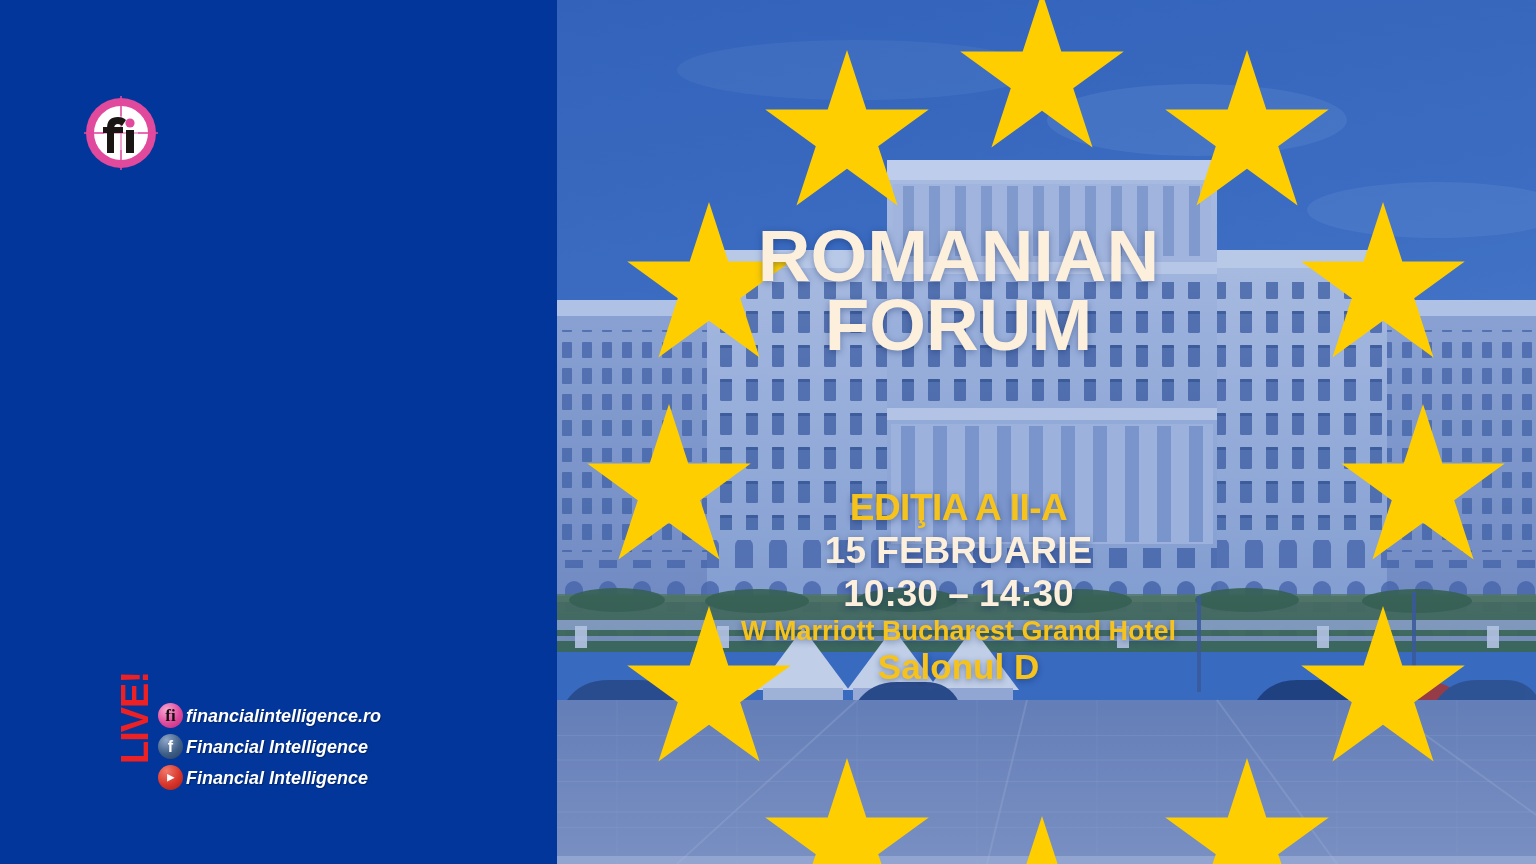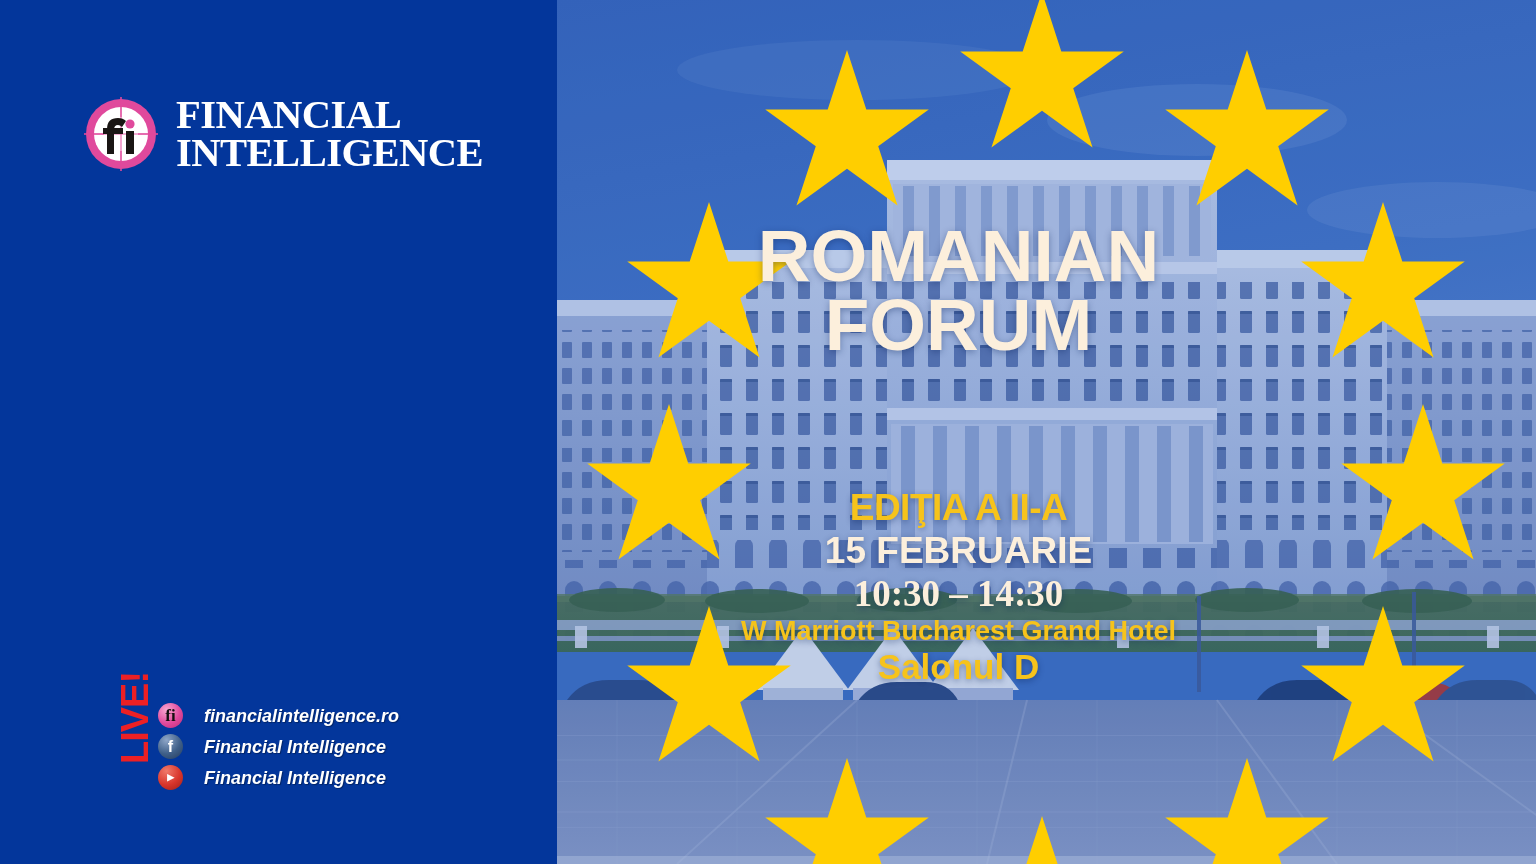--- a/index.html
+++ b/index.html
@@ -86,21 +86,21 @@
     display: flex;
     align-items: center;
     height: 31px;
   }
   .social-icon {
     position: relative;
     width: 25px;
     height: 25px;
     border-radius: 50%;
     flex: 0 0 auto;
-    margin-right: 21px;
+    margin-right: 3px;
     overflow: hidden;
   }
   .social-icon.fi {
     background: radial-gradient(circle at 34% 28%, #f9a6d0 0%, #E0499C 55%, #b92b76 100%);
   }
   .social-icon.fb {
     background: radial-gradient(circle at 34% 24%, #8fa7c9 0%, #3f5f88 55%, #253c5c 100%);
   }
   .social-icon.yt {
     background: radial-gradient(circle at 34% 24%, #f07a6a 0%, #D8352B 55%, #9d1f18 100%);
@@ -190,21 +190,21 @@
   #event-meta .m-line {
     display: block;
     font-weight: bold;
     line-height: 1.16;
     text-shadow: 0 2px 6px rgba(10,35,90,0.45);
   }
   .m-gold { color: #F6C31C; }
   .m-cream { color: #FCEFDC; }
   #meta-edition { font-size: 37px; letter-spacing: -0.5px; }
   #meta-date    { font-size: 37px; }
-  #meta-time    { font-size: 37px; font-family: Liberation Serif, serif; }
+  #meta-time    { font-size: 37px; }
   #meta-venue   { font-size: 27px; }
   #meta-room    { font-size: 35px; }
 </style>
 </head>
 <body>
 
 <div id="banner">
 
   <div id="photo-panel">
     <svg class="scene" viewBox="0 0 979 864" preserveAspectRatio="xMidYMid slice">
@@ -443,24 +443,20 @@
               <path d="M20 37 H54"></path>
           </g>
 
           <path d="M23 57 V32 q0 -11 11 -11 q5 0 8 3 l-4 6 q-2 -2 -4 -2 q-4 0 -4 5 V57 Z" fill="#1a1614"></path>
           <rect x="19" y="31" width="20" height="6" fill="#1a1614"></rect>
 
           <rect x="42" y="34" width="8" height="23" fill="#1a1614"></rect>
           <circle cx="46" cy="27" r="4.6" fill="#E0499C"></circle>
         </svg>
       </div>
-      <div id="brand-wordmark">
-        <span class="wm-line">FINANCIAL</span>
-        <span class="wm-line">INTELLIGENCE</span>
-      </div>
     </div>
 
     <div id="live-block">
       <div id="live-tag">LIVE!</div>
       <div id="social-list">
 
         <div class="social-row">
           <span class="social-icon fi">
             <span class="social-glyph">fi</span>
           </span>

